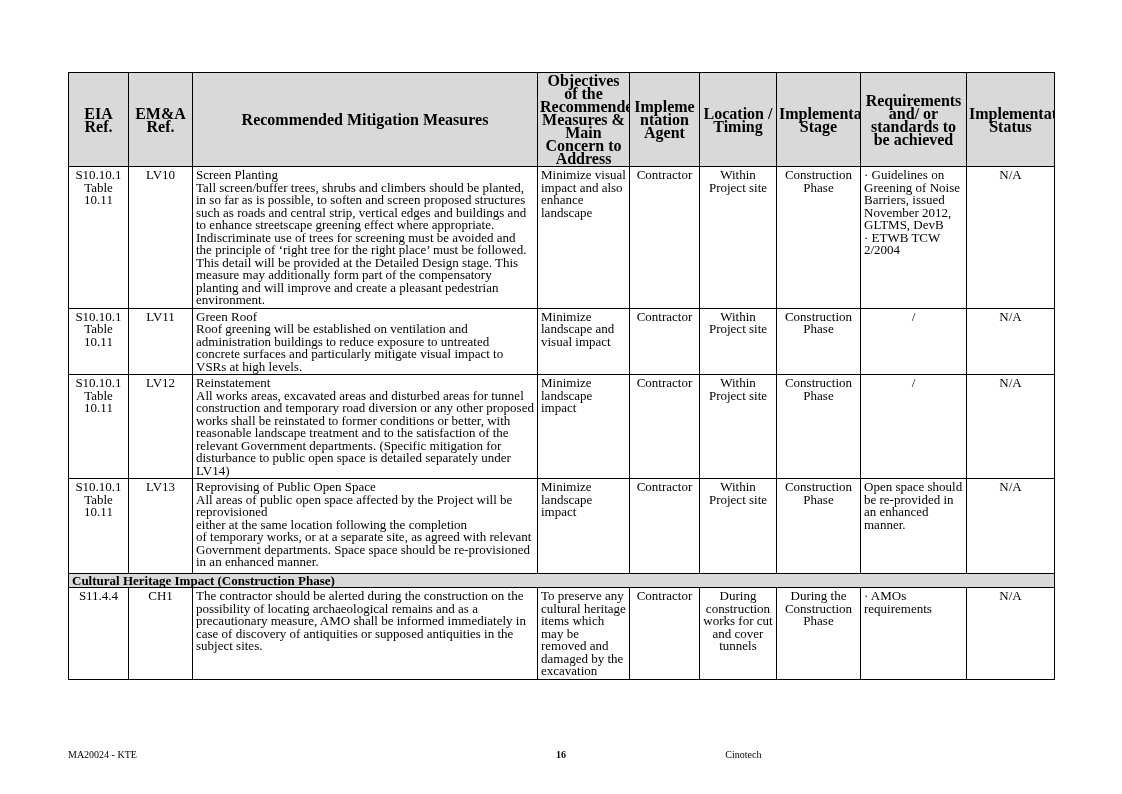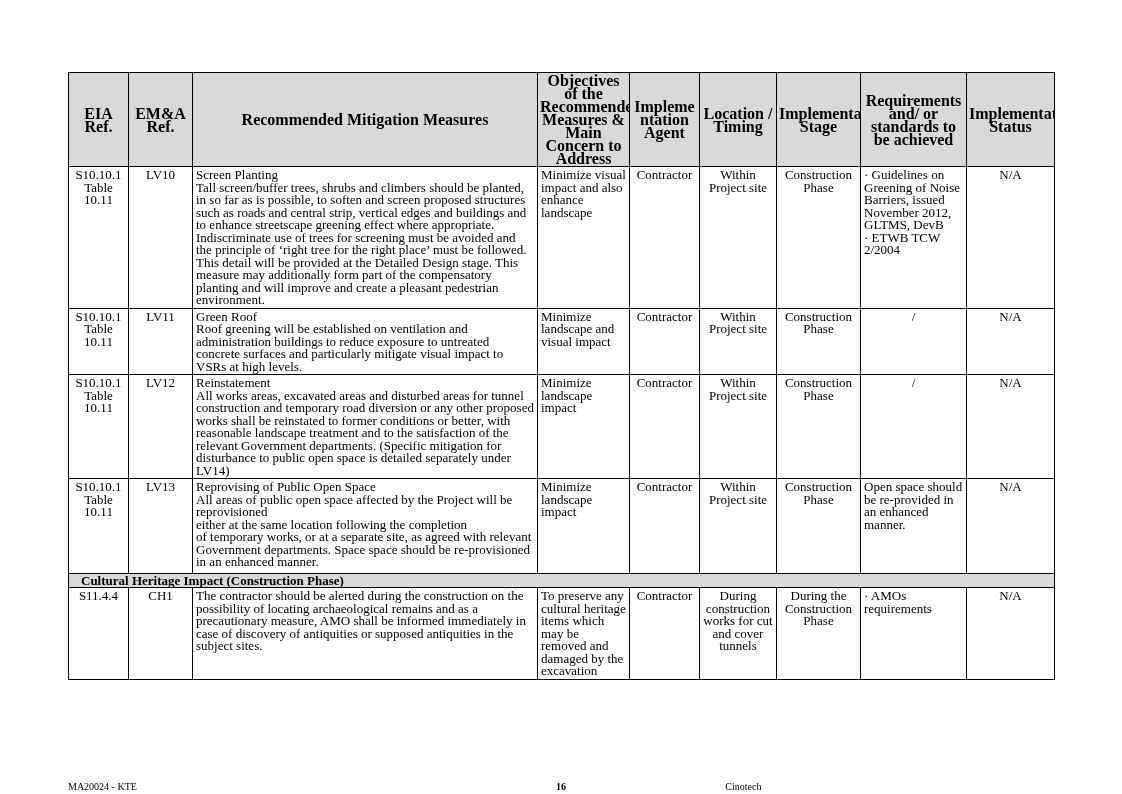--- a/index.html
+++ b/index.html
@@ -48,33 +48,33 @@
   tr.h62{height:62px;}
   tr.h100{height:100px;}
   tr.h95{height:95px;}
   tr.h86{height:86px;}
   tr.section-row{height:14px;}
   tr.section-row td{
     background:#d9d9d9;
     font-weight:bold;
     text-align:left;
     line-height:13px;
-    padding:0 12px;
+    padding:0 3px;
   }
   .c{text-align:center;}
   .l{text-align:left;}
   .pre{white-space:pre-line;}
   .title{}
   .brk{overflow-wrap:anywhere;}
   .doc-footer{
     position:absolute;left:68px;top:749px;width:986px;
     display:flex;align-items:baseline;
     font-size:10px;line-height:12px;
   }
-  .doc-footer .fl{flex:1;text-align:left;margin-top:32px;}
+  .doc-footer .fl{flex:1;text-align:left;}
   .doc-footer .fc{flex:1;text-align:center;font-weight:bold;}
   .doc-footer .fr{flex:1;text-align:left;}
 </style>
 </head>
 <body>
 
 <div class="page">
 
 
   <table class="emis">

